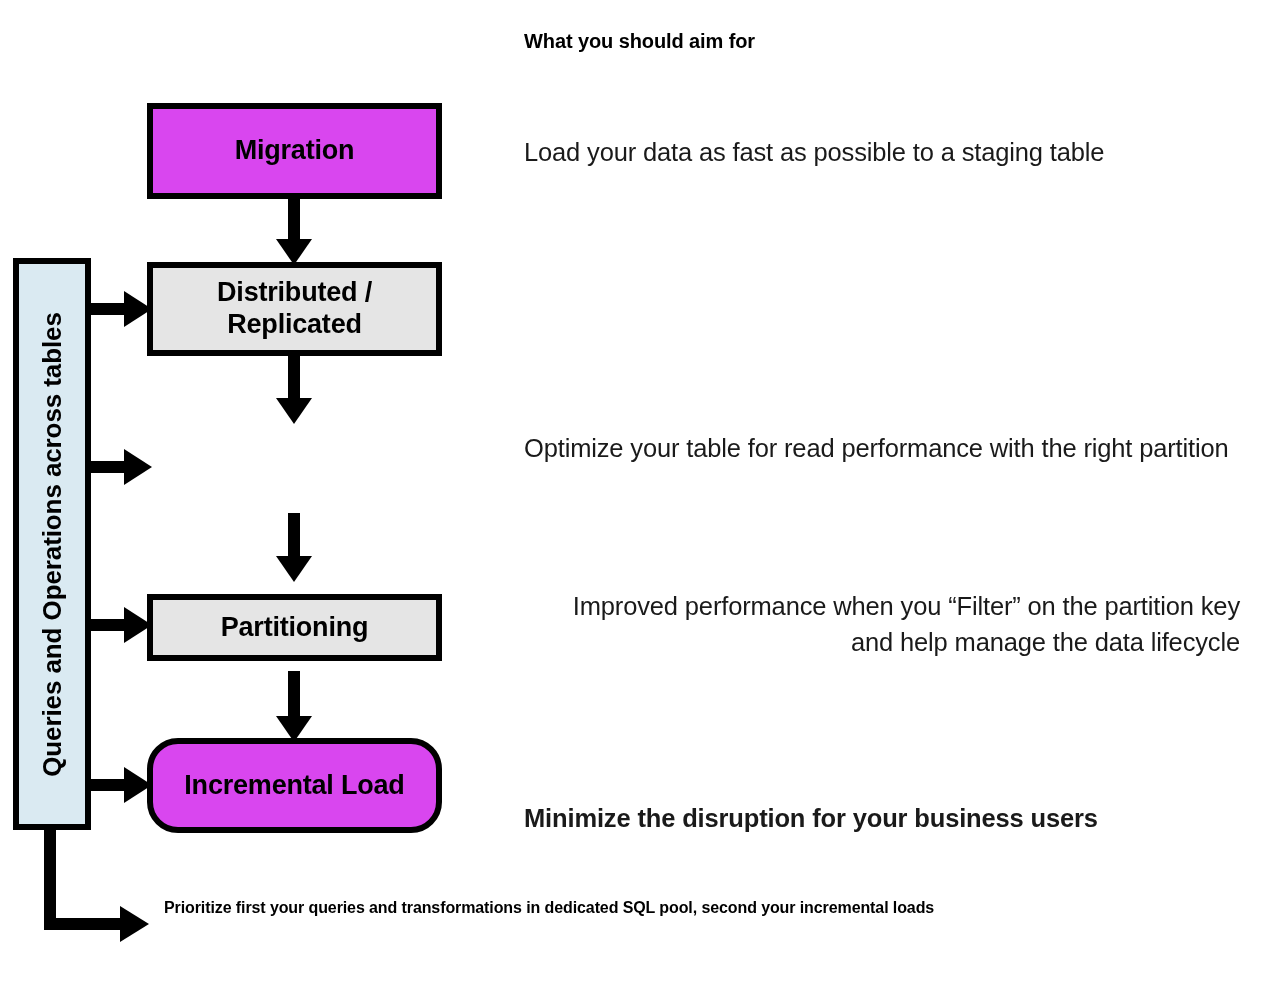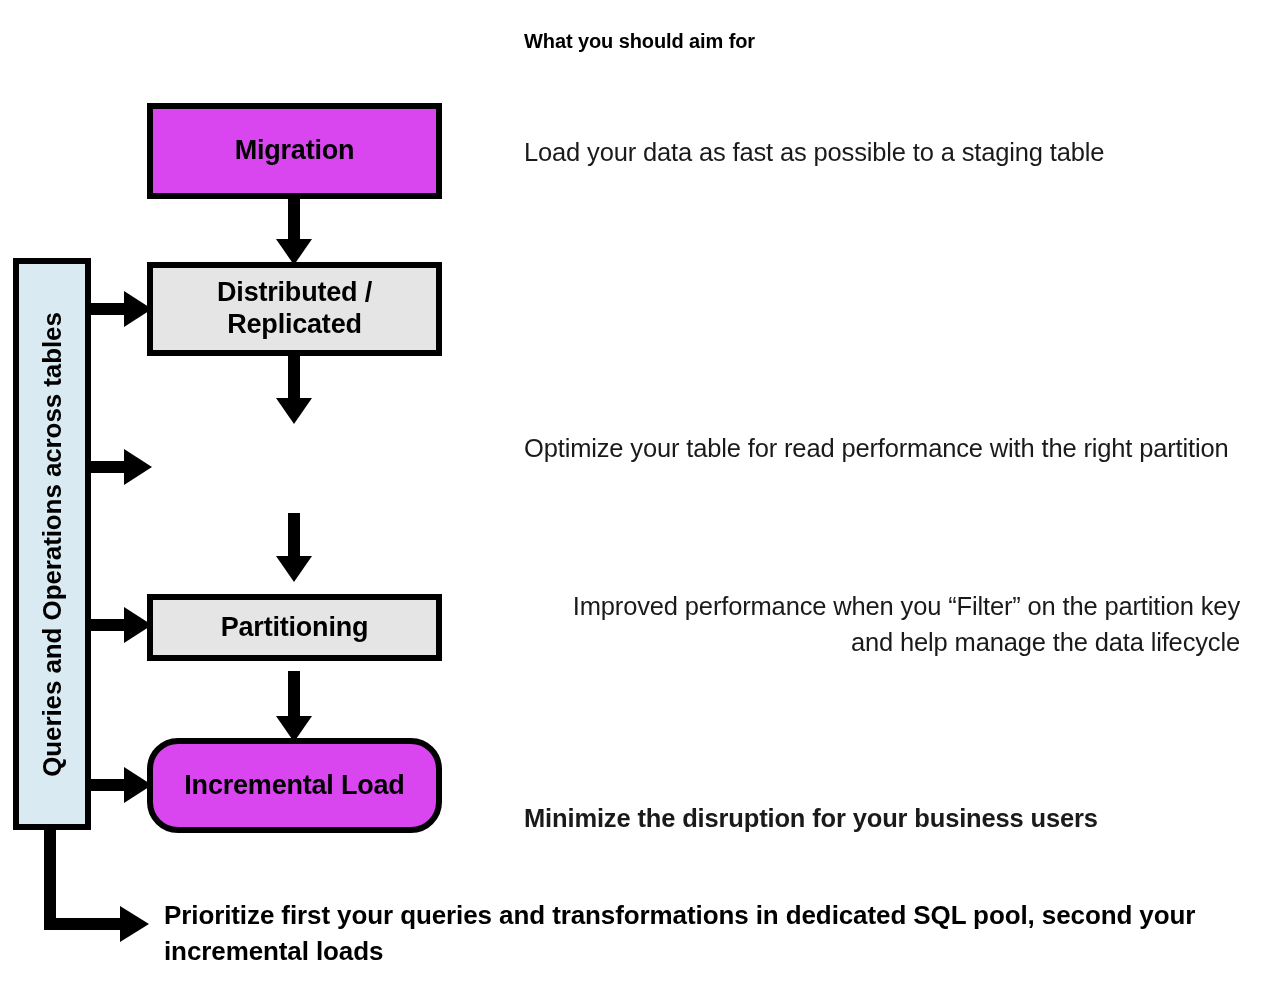--- a/index.html
+++ b/index.html
@@ -192,21 +192,21 @@
   #desc-distributed { top: 272px; }
   #desc-indexing    { top: 430px; }
   #desc-partition   { top: 588px; text-align: right; }
   #desc-incremental { top: 800px; font-weight: bold; }
 
   #conclusion {
     position: absolute;
     left: 164px;
     top: 897px;
     width: 1060px;
-    font-size: 26px;
+    font-size: 16px;
     font-weight: bold;
     line-height: 1.4;
     color: #000000;
     letter-spacing: -0.1px;
   }
 </style>
 </head>
 <body>
 
 <div id="stage">

